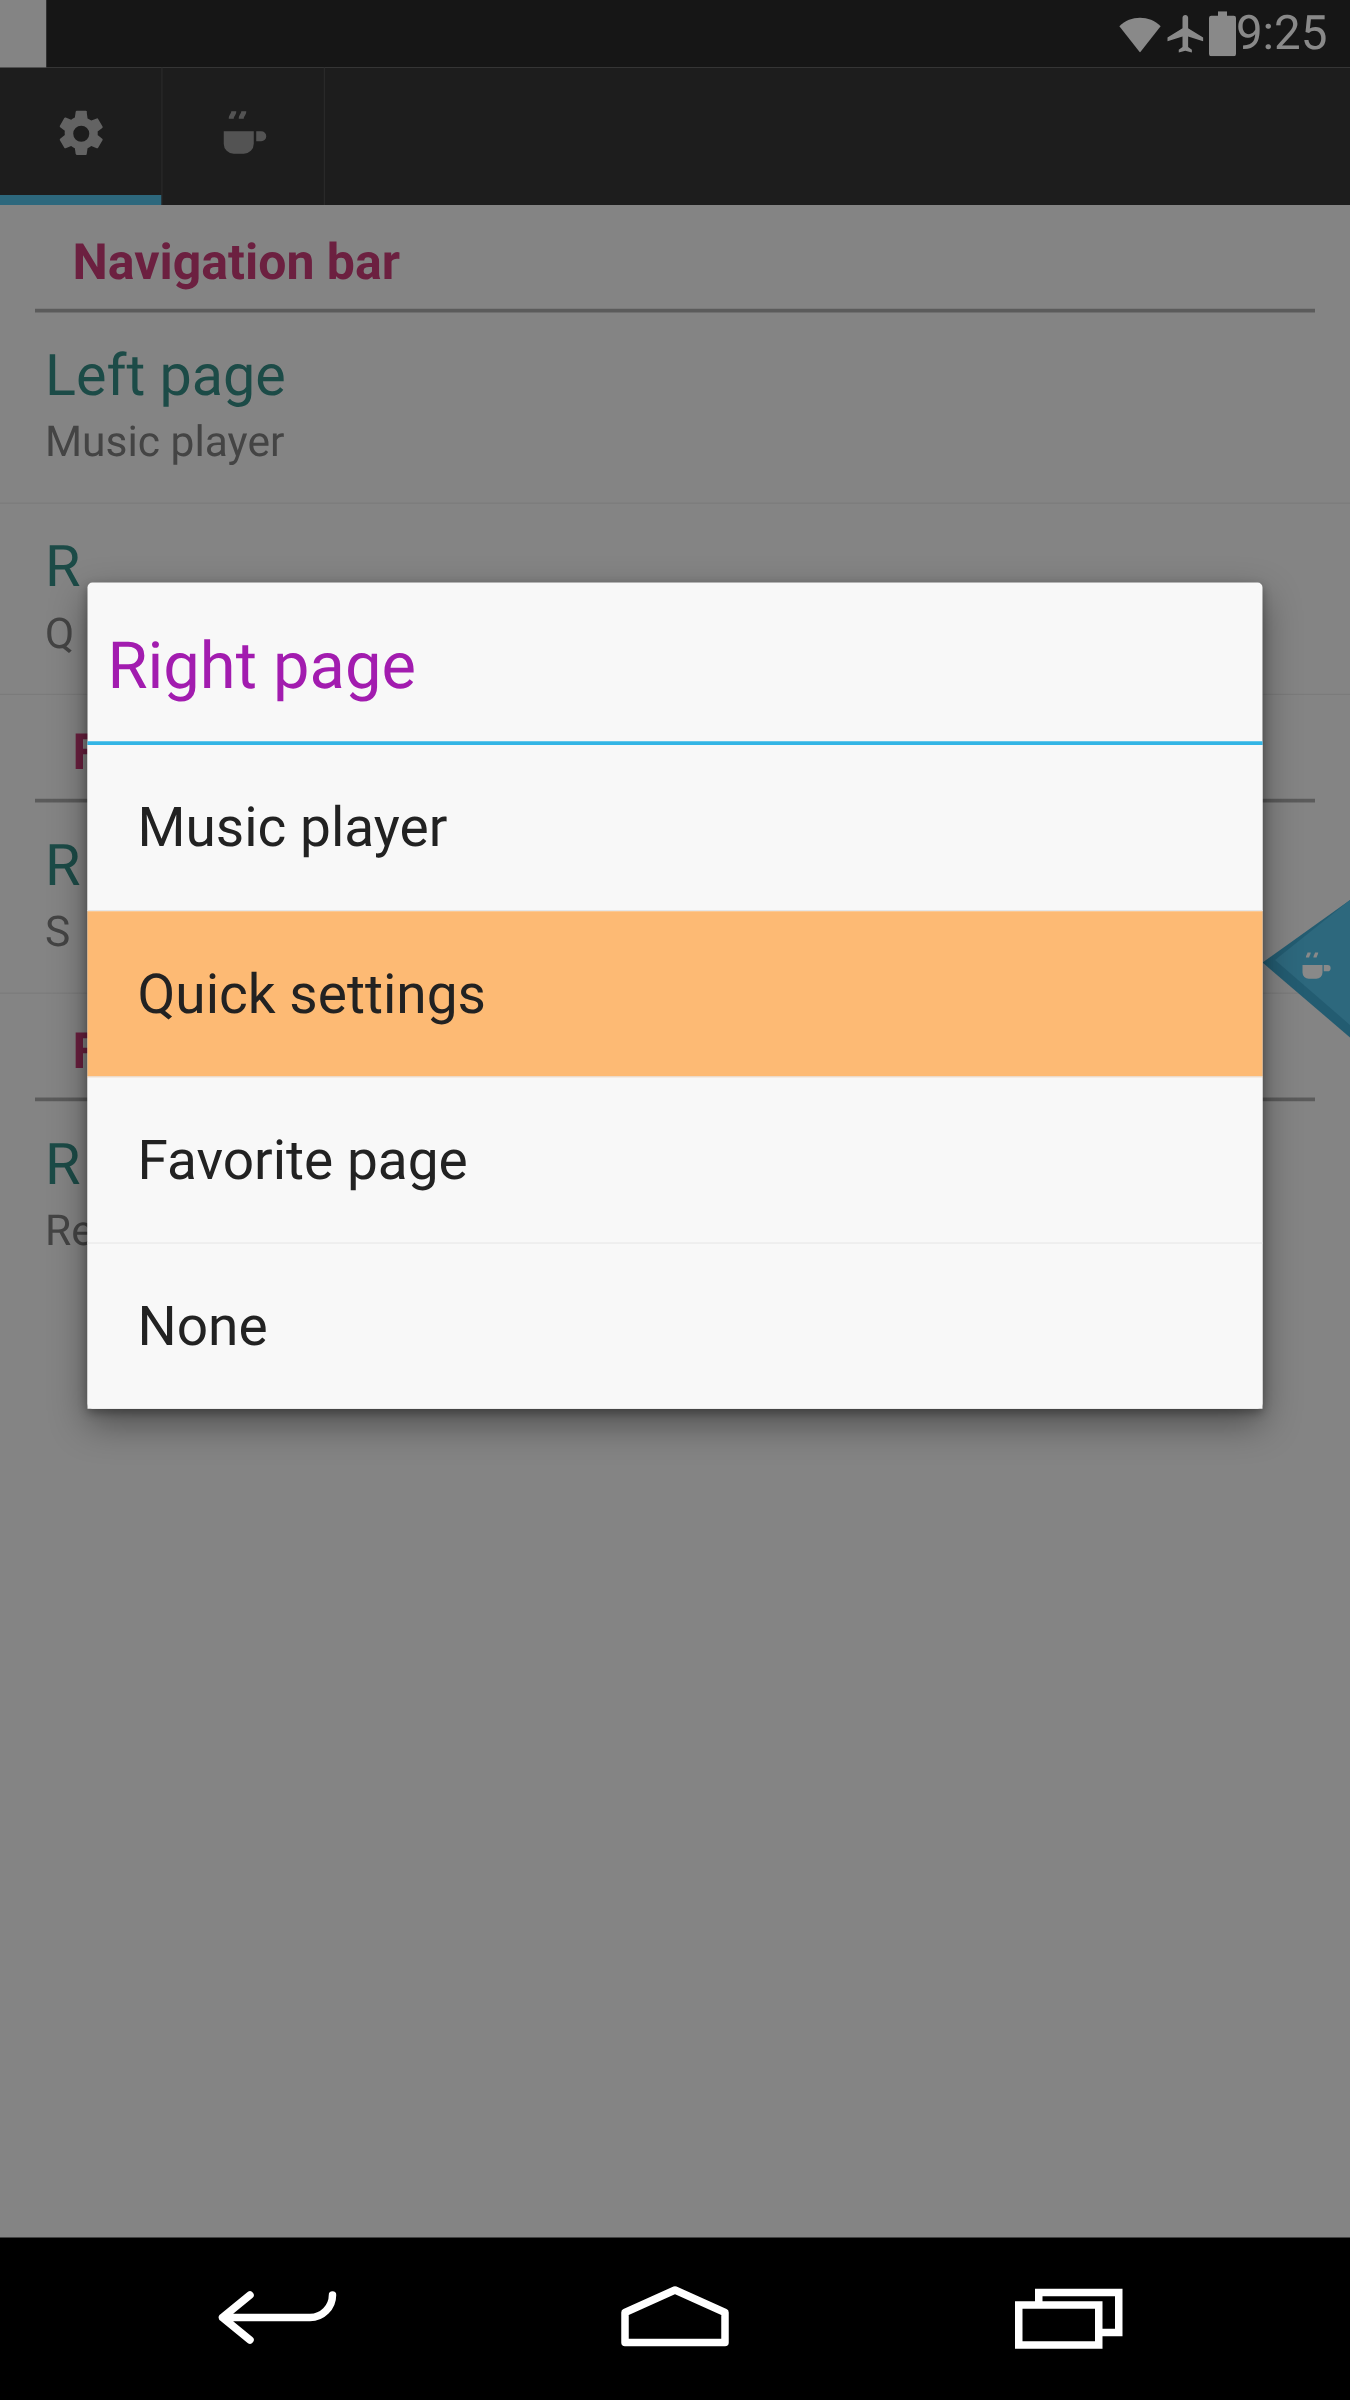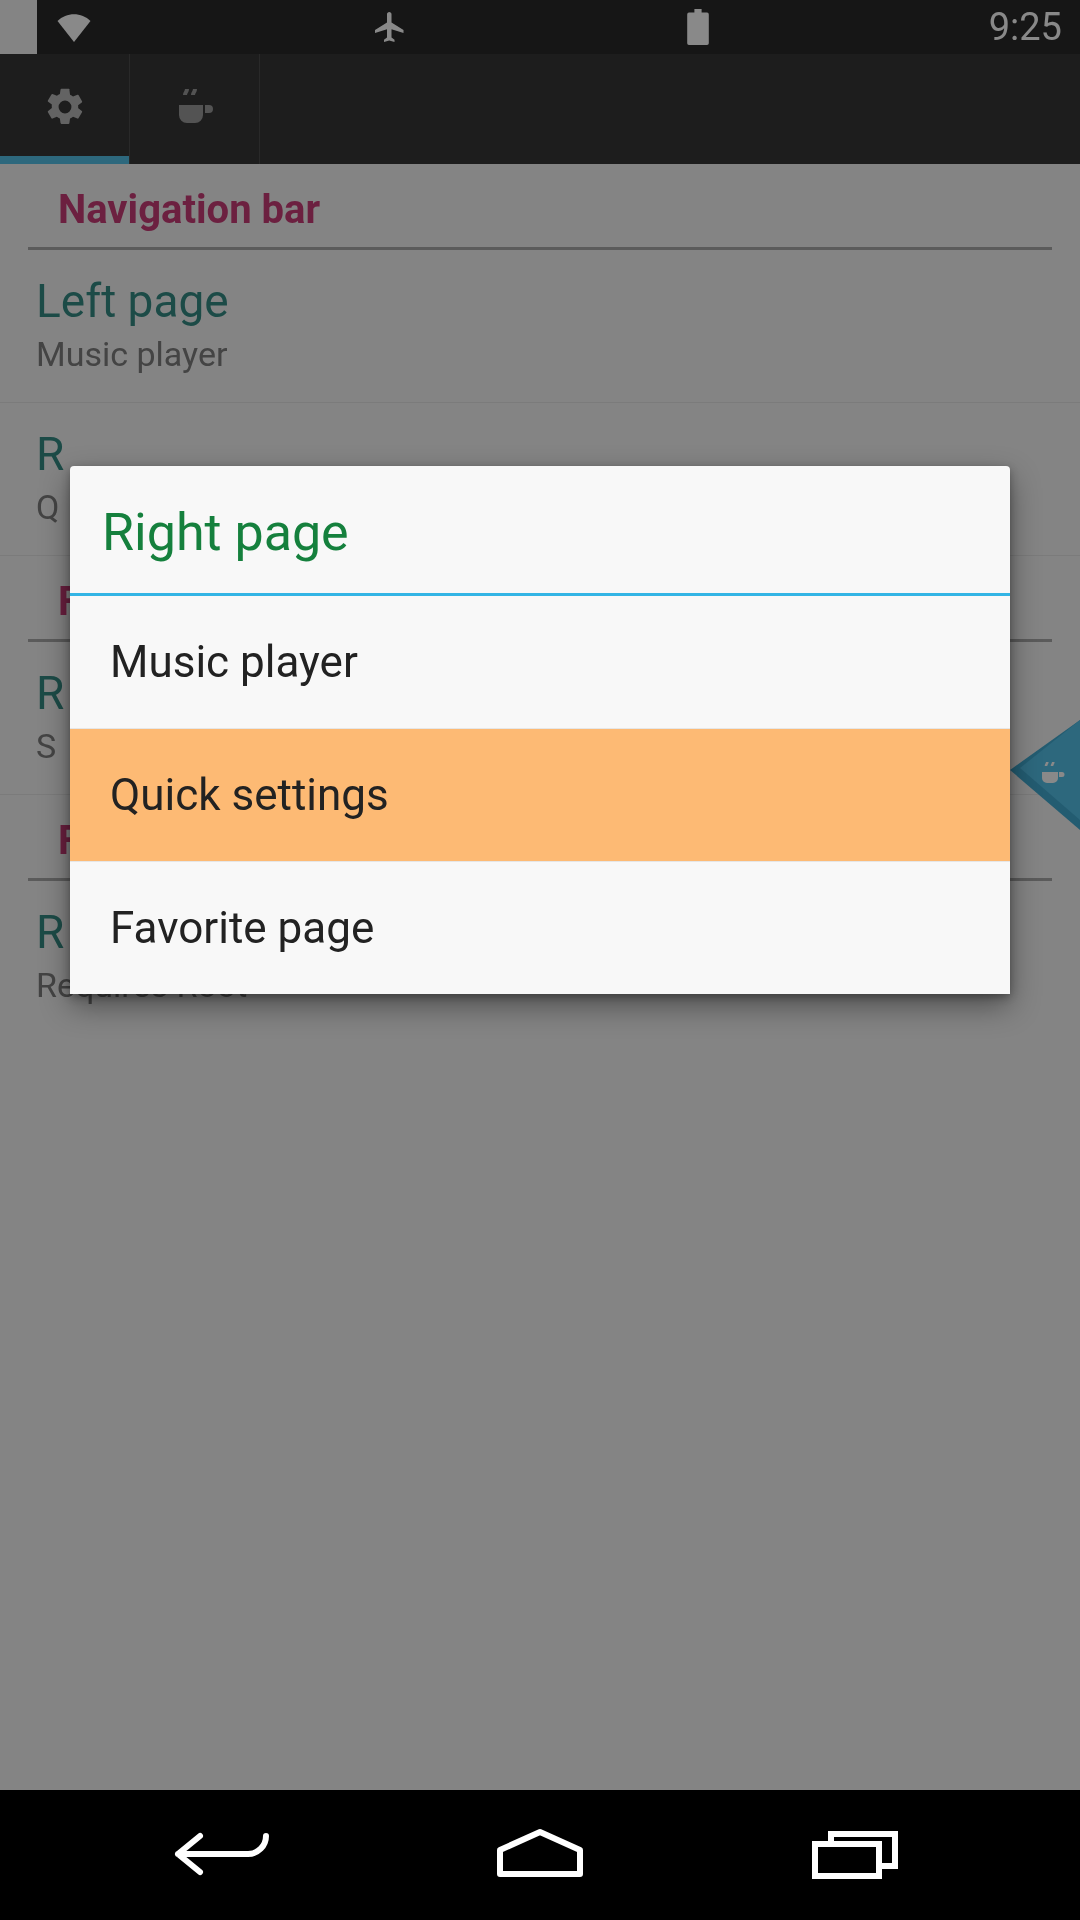--- a/index.html
+++ b/index.html
@@ -12,21 +12,21 @@
       height: 1920px;
       background: #f4f4f4;
       font-family: Roboto, "Helvetica Neue", Arial, sans-serif;
       overflow: hidden;
       position: relative;
     }
     .status-bar {
       height: 54px;
       background: #000;
       display: flex;
-      justify-content: space-between;
+      justify-content: flex-end;
       align-items: center;
       padding: 0 18px;
       margin-left: 37px;
     }
     .status-bar .icon svg { display: block; }
     .status-bar .clock {
       color: #fff;
       font-size: 38px;
       font-weight: 400;
     }
@@ -88,22 +88,22 @@
     .dialog {
       position: absolute;
       top: 466px;
       left: 70px;
       right: 70px;
       background: #f8f8f8;
       box-shadow: 0 12px 30px rgba(0,0,0,0.4), 0 3px 8px rgba(0,0,0,0.3);
       border-radius: 4px;
     }
     .dialog-title {
-      padding: 36px 32px 30px;
-      color: #15803d;
+      padding: 36px 16px 30px;
+      color: #a21caf;
       font-size: 52px;
       font-weight: 400;
       border-bottom: 3px solid #33b5e5;
     }
     .dialog-option {
       padding: 40px 40px;
       font-size: 44px;
       color: #222;
       border-bottom: 1px solid #e6e6e6;
       background: #f8f8f8;
@@ -207,20 +207,21 @@
   </svg>
 </div>
 
 <div class="dim"></div>
 
 <div class="dialog">
   <div class="dialog-title">Right page</div>
   <div class="dialog-option">Music player</div>
   <div class="dialog-option selected">Quick settings</div>
   <div class="dialog-option">Favorite page</div>
+  <div class="dialog-option">None</div>
 </div>
 
 <div class="nav-bar">
   <div class="nav-btn">
     <span>
       <svg width="110" height="55" viewBox="0 0 110 55">
           <path fill="none" stroke="#fff" stroke-width="6" stroke-linejoin="round" stroke-linecap="round" d="M30 10 L8 28 L30 46 M8 28 H78 a18 18 0 0 0 18 -18"></path>
         </svg>
     </span>
   </div>

